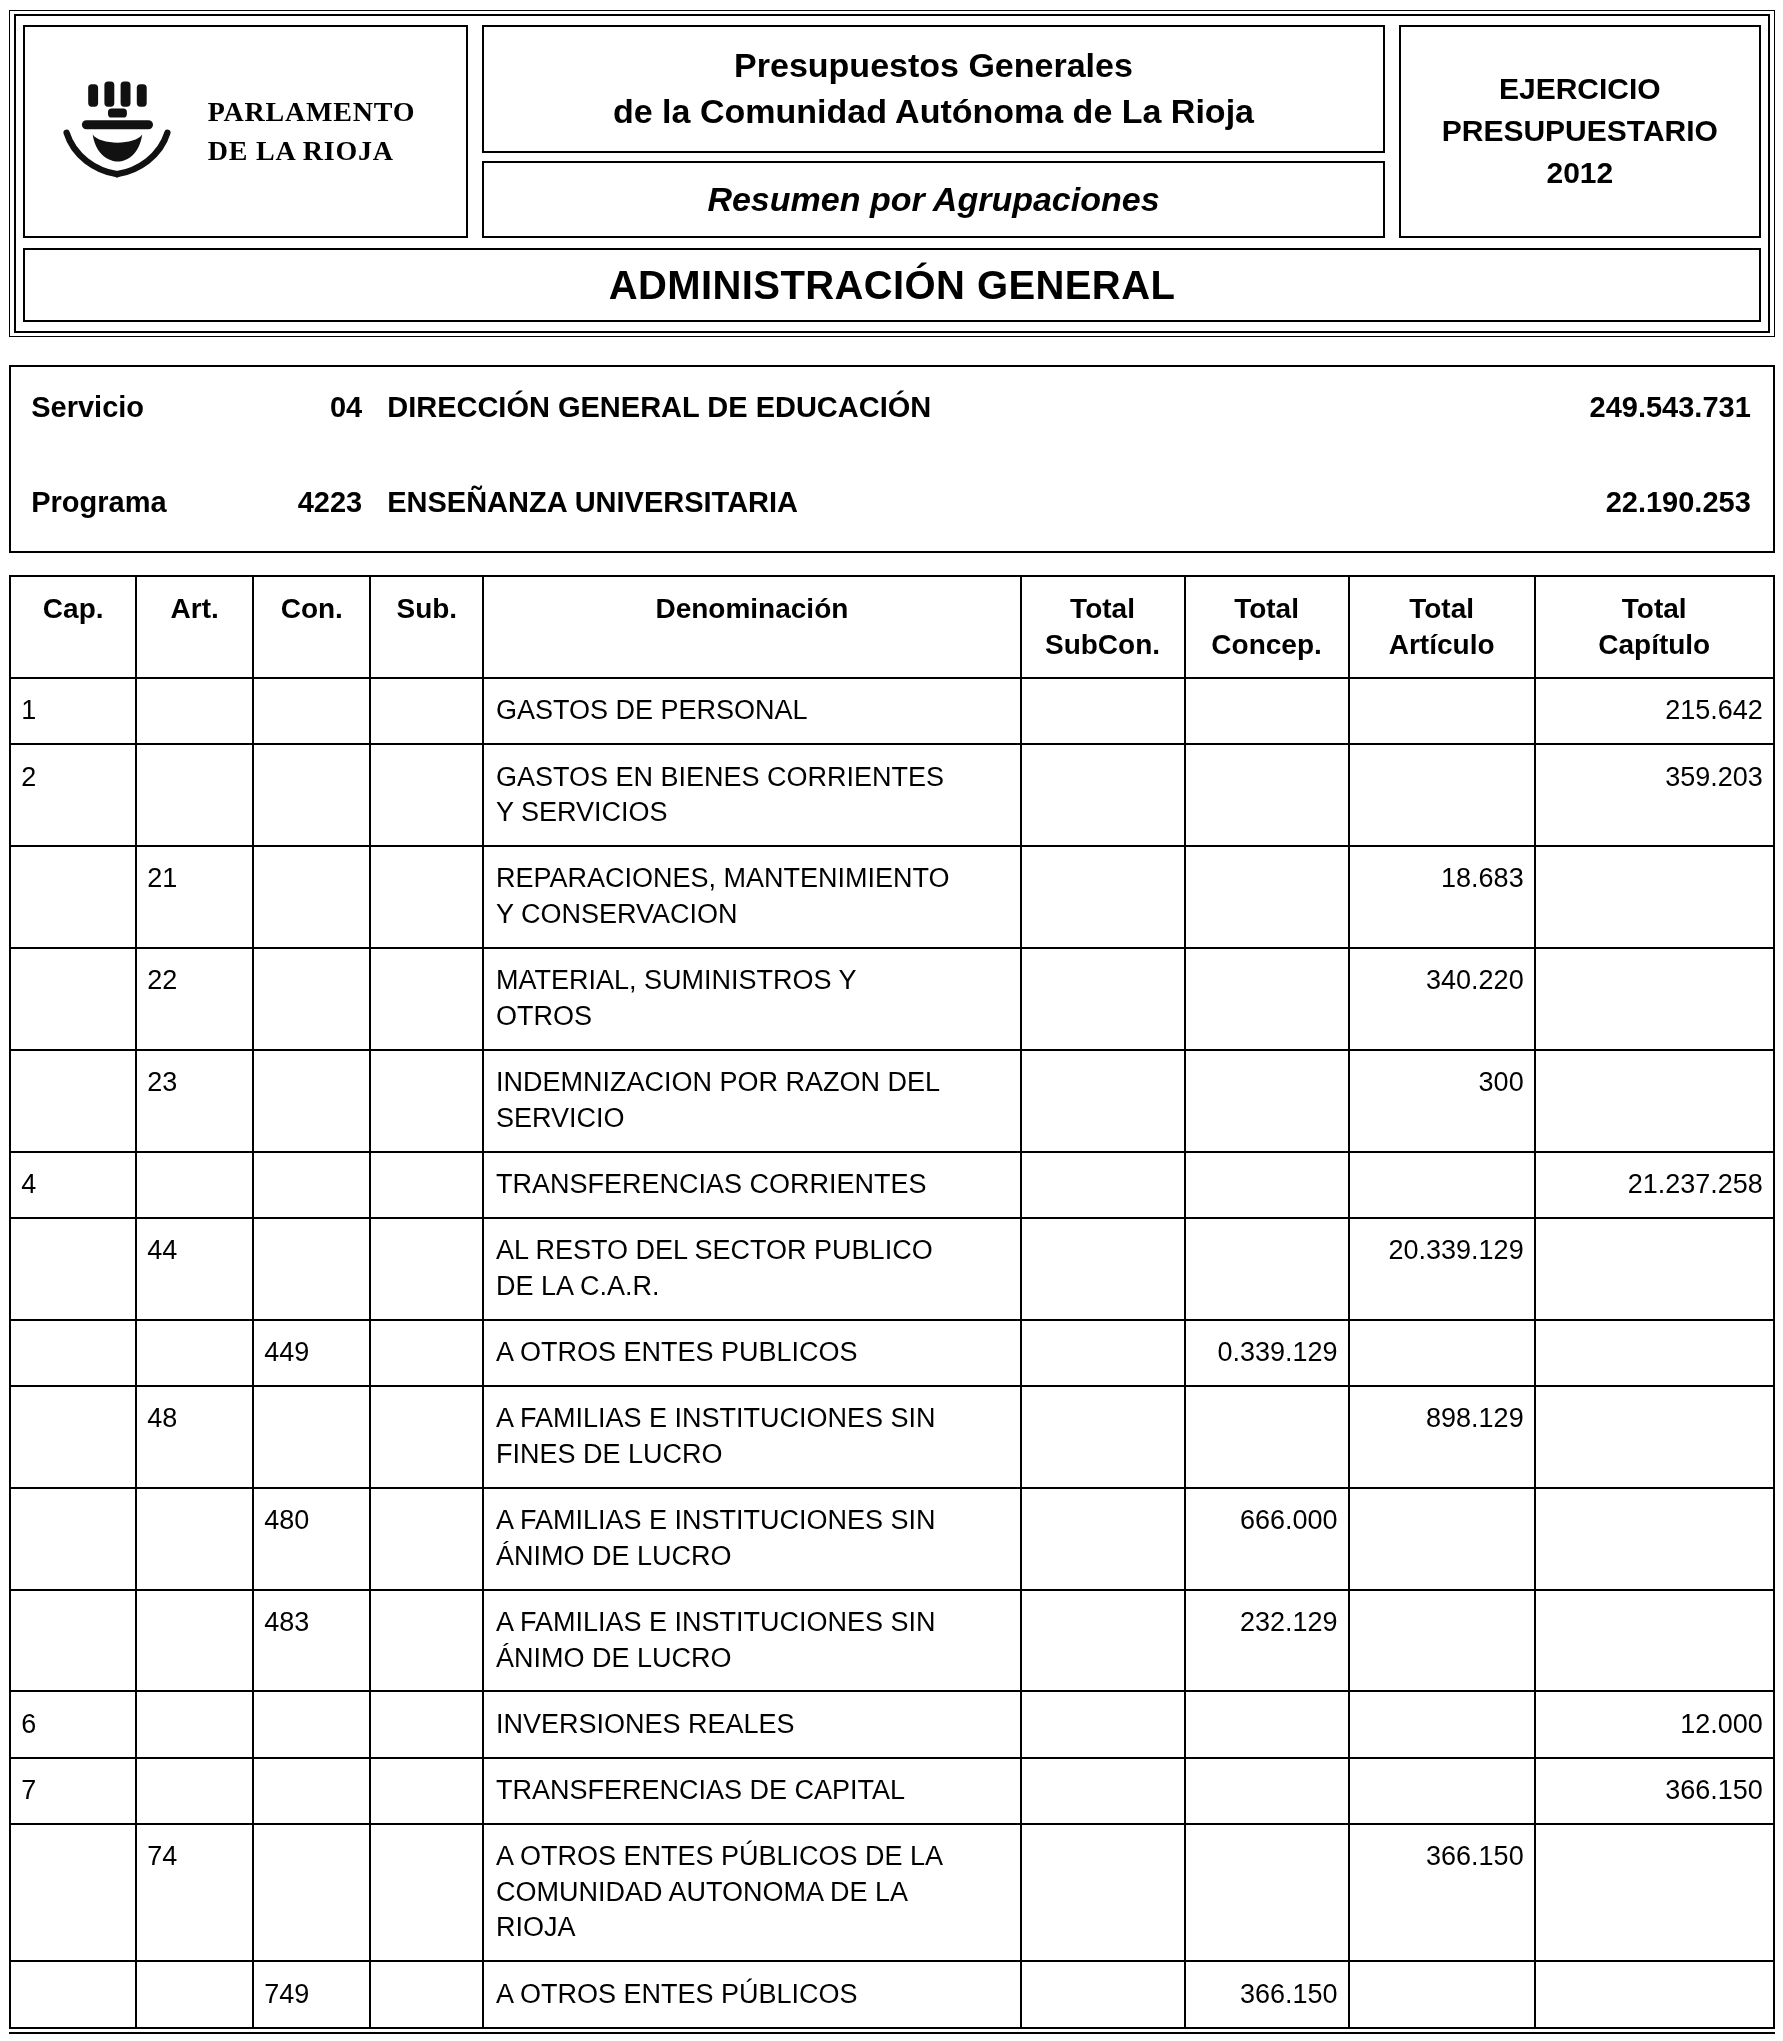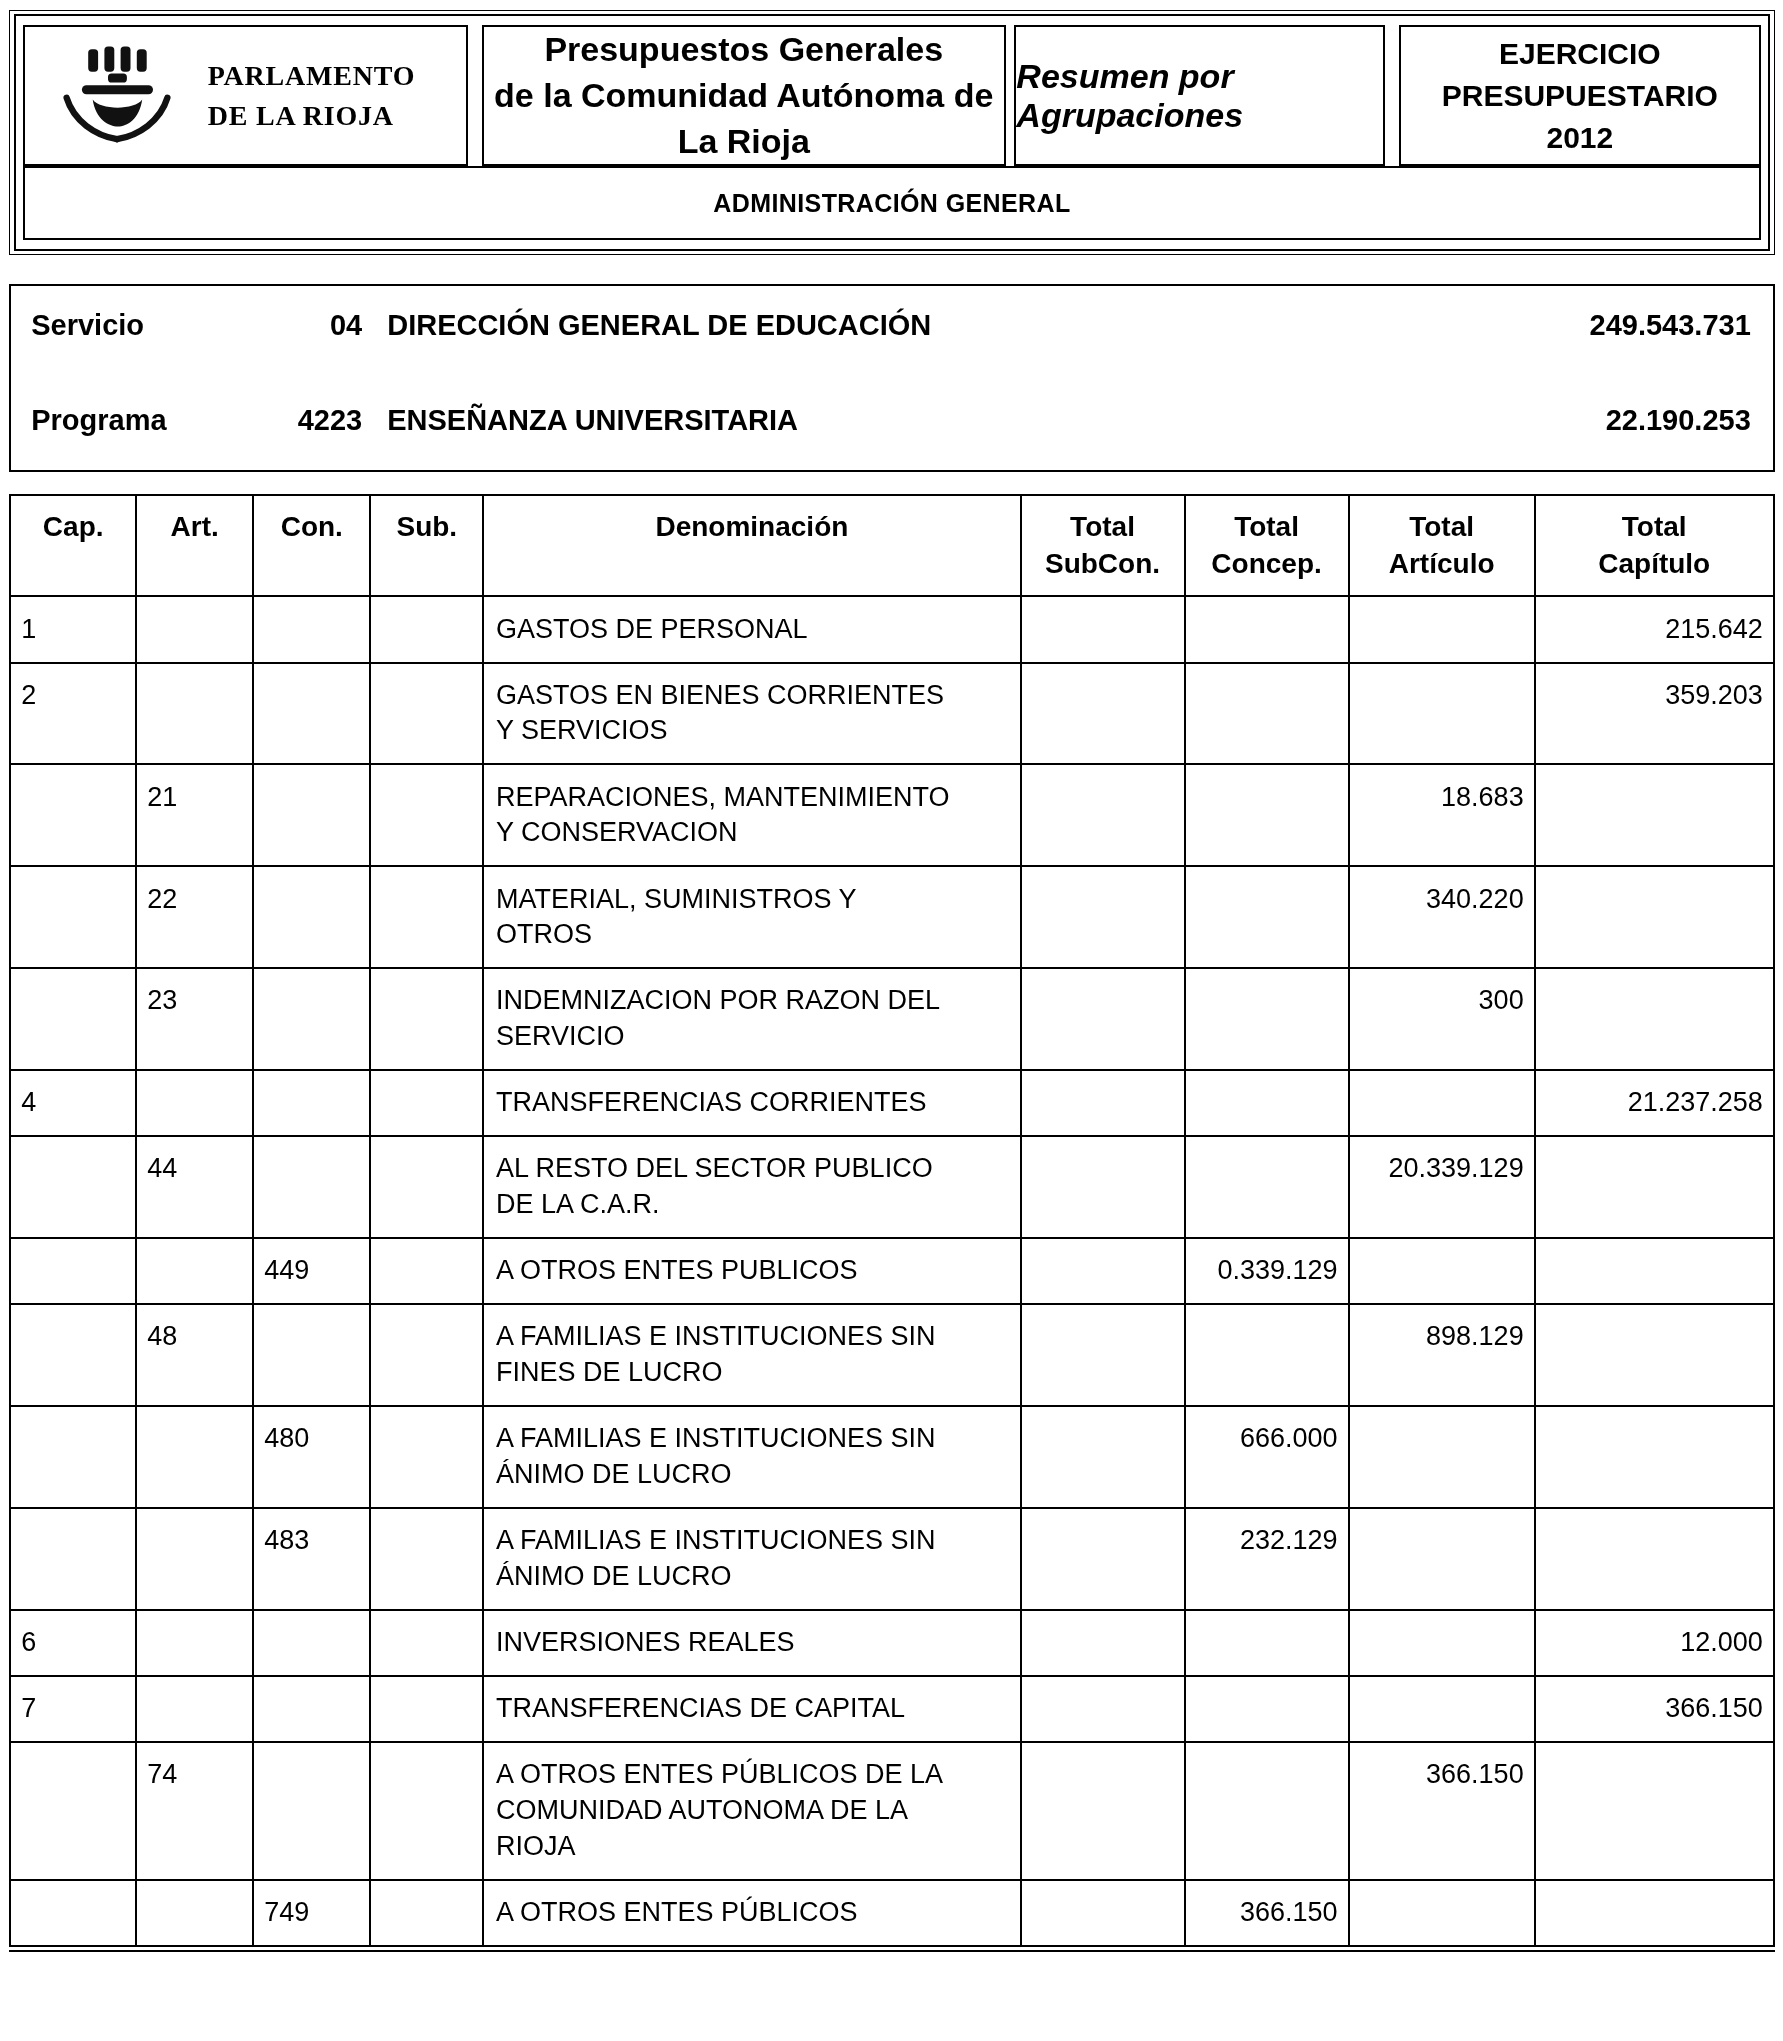--- a/index.html
+++ b/index.html
@@ -22,21 +22,21 @@
     display: flex; align-items: center; gap: 28px;
     padding: 10px 8.4px 10px 28.5px;
   }
   .logo-icon svg { display: block; }
   .logo-text {
     font-family: "Liberation Serif", serif;
     font-weight: bold; font-size: 28px; line-height: 1.4;
     white-space: pre-line; letter-spacing: 0.8px;
   }
 
-  .title-stack { flex: 1 1 auto; display: flex; flex-direction: row; gap: 8.4px; }
+  .title-stack { flex: 1 1 auto; display: flex; flex-direction: column; gap: 8.4px; }
   .title-box {
     border: 2.5px solid #000; min-height: 128px;
     display: flex; align-items: center; justify-content: center;
     text-align: center; font-weight: bold; font-size: 34px; line-height: 1.35;
     white-space: pre-line;
   }
   .subtitle-box {
     border: 2.5px solid #000; flex: 1 1 auto; min-height: 77px;
     display: flex; align-items: center; justify-content: center;
     font-weight: bold; font-style: italic; font-size: 34px;
@@ -44,23 +44,23 @@
 
   .year-box {
     flex: 0 0 362px;
     border: 2.5px solid #000;
     display: flex; align-items: center; justify-content: center;
     text-align: center; font-weight: bold; font-size: 30px; line-height: 1.4;
     white-space: pre-line;
   }
 
   .admin-bar {
-    border: 2.5px solid #000; min-height: 74px;
+    border: 2.5px solid #000; margin-top: 10px; min-height: 74px;
     display: flex; align-items: center; justify-content: center;
-    font-weight: bold; font-size: 25px; letter-spacing: 0.4px;
+    font-weight: bold; font-size: 40px; letter-spacing: 0.4px;
   }
 
   
   .section-block {
     border: 2.5px solid #000;
     margin-top: 28.5px;
     padding: 23.5px 22px 28.5px 20px;
   }
   .sec-row {
     display: grid;

